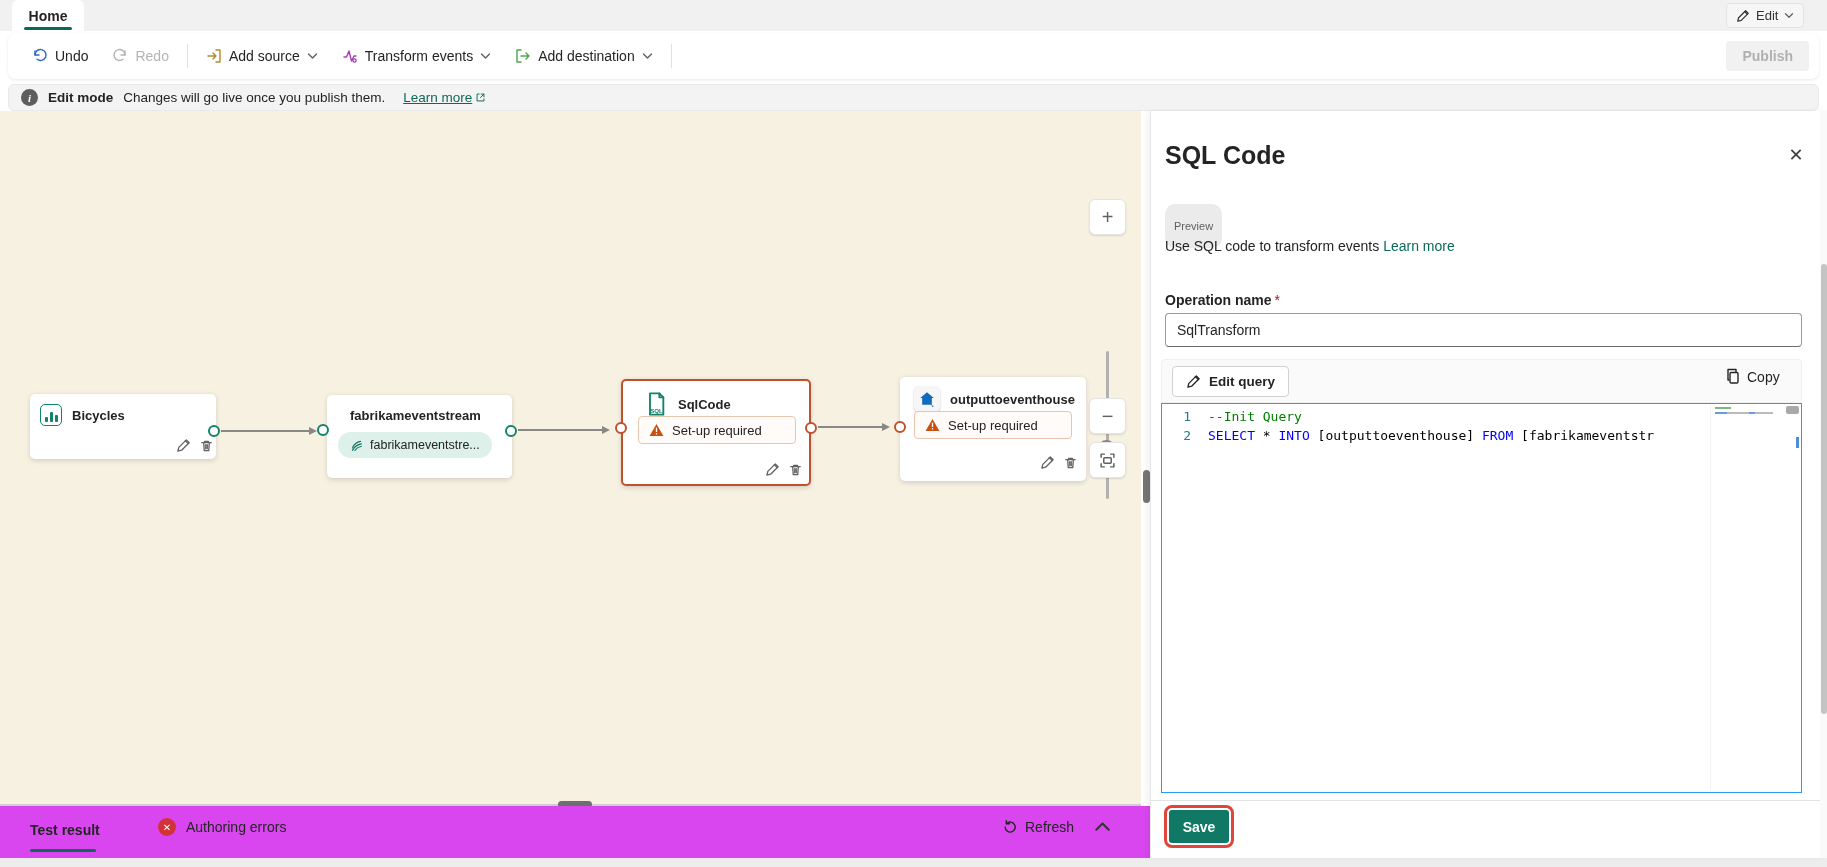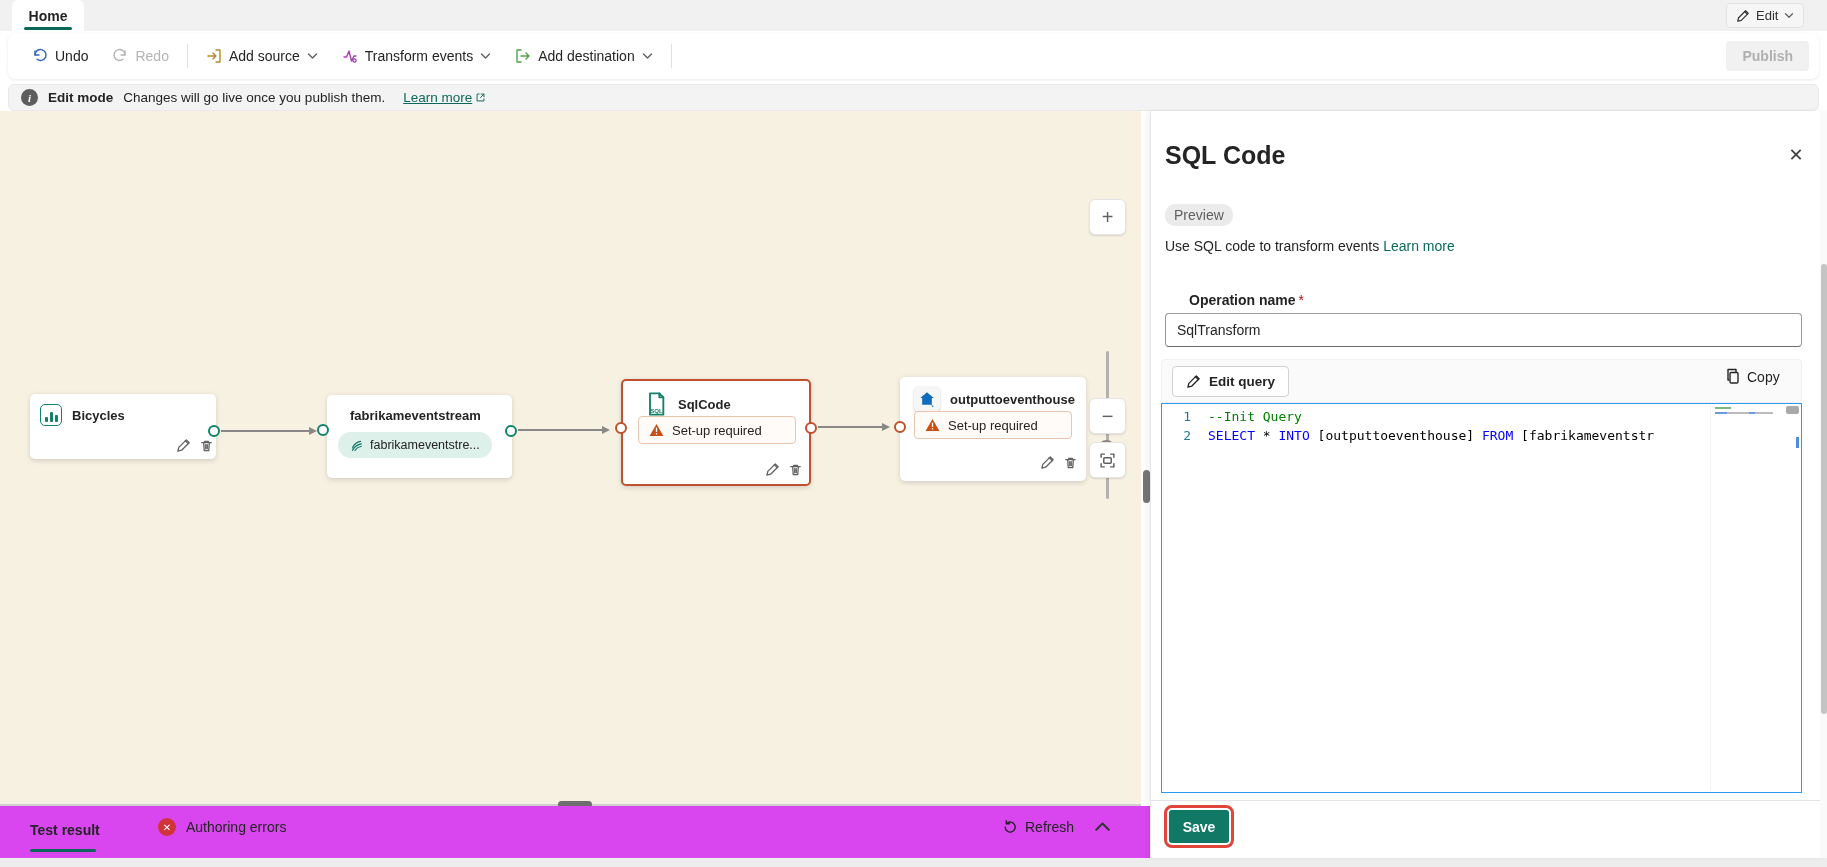--- a/index.html
+++ b/index.html
@@ -72,24 +72,24 @@
   .err-circle { width:18px; height:18px; border-radius:50%; background:#d13438; color:#fff; font-size:10px; display:flex; align-items:center; justify-content:center; }
   .refresh-item { position:absolute; left:1002px; top:13px; display:flex; align-items:center; gap:7px; font-size:14px; }
   .collapse-chev { position:absolute; left:1095px; top:15px; color:#333; }
   .bottom-strip { position:absolute; left:0; top:858px; width:1827px; height:9px; background:#ededed; }
 
   
   .panel { position:absolute; left:1150px; top:111px; width:677px; height:747px; background:#fff;
            border-left:1px solid #e6e6e6; box-shadow:-3px 0 6px rgba(0,0,0,.05); }
   .panel-title { position:absolute; left:14px; top:30px; font-size:25px; font-weight:700; }
   .panel-close { position:absolute; left:633px; top:32px; font-size:18px; color:#424242; width:24px; height:24px; display:flex; align-items:center; justify-content:center; }
-  .preview-badge { position:absolute; left:14px; top:93px; background:#ebebeb; color:#5f5f5f; font-size:14px; padding:3px 9px; border-radius:10px; }
+  .preview-badge { position:absolute; left:14px; top:93px; background:#ebebeb; color:#5f5f5f; font-size:11px; padding:16px 9px; border-radius:10px; }
   .panel-desc { position:absolute; left:14px; top:127px; font-size:14px; }
   .panel-desc a { color:#0c695a; text-decoration:none; }
-  .op-label { position:absolute; left:14px; top:181px; font-size:14px; font-weight:700;margin-left:24px; }
+  .op-label { position:absolute; left:14px; top:181px; font-size:14px; font-weight:700; }
   .req-star { color:#b10e1c; font-weight:400; margin-left:3px; }
   .op-input { position:absolute; left:14px; top:202px; width:637px; height:34px; border:1px solid #9a9a9a; border-bottom-color:#6b6b6b;
               border-radius:4px; font-size:14px; padding:0 11px; font-family:"Liberation Sans", sans-serif; color:#242424; background:#fff; }
   .editor-toolbar { position:absolute; left:10px; top:248px; width:641px; height:44px; background:#fafafa; border:1px solid #f0f0f0; border-radius:4px 4px 0 0; }
   .edit-query-btn { position:absolute; left:10px; top:6px; height:31px; padding:0 13px; background:#fff; border:1px solid #d1d1d1; border-radius:4px;
                     display:flex; align-items:center; gap:8px; font-size:13.5px; font-weight:700; }
   .copy-btn { position:absolute; left:563px; top:8px; display:flex; align-items:center; gap:6px; font-size:14px; }
 
   .code-editor { position:absolute; left:10px; top:292px; width:641px; height:390px; border:1.5px solid #2b9bf2; background:#fff; overflow:hidden; }
   .code-lines { position:absolute; left:0; top:3px; width:560px; font-family:"DejaVu Sans Mono", monospace; font-size:13px; line-height:19px; white-space:pre; overflow:hidden; }

